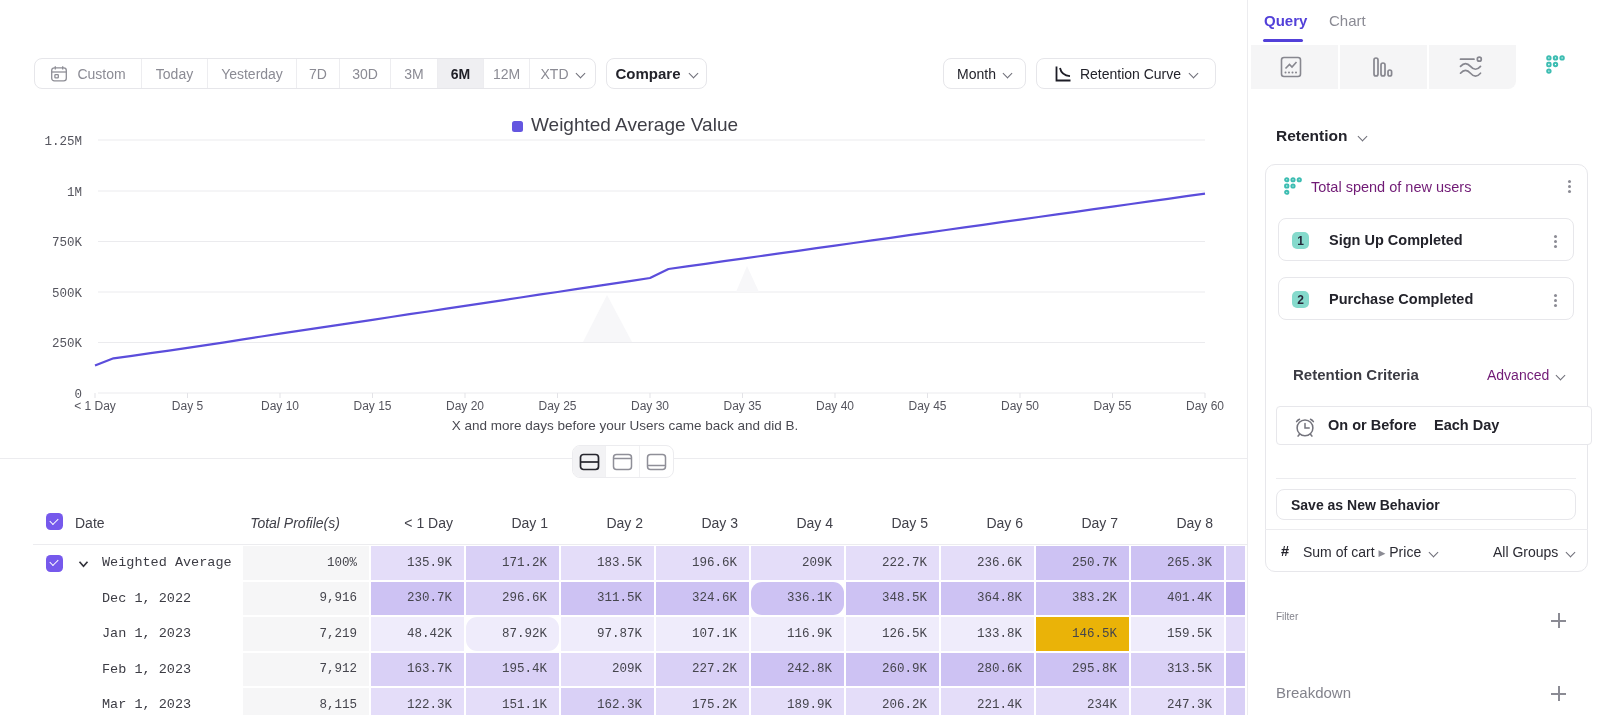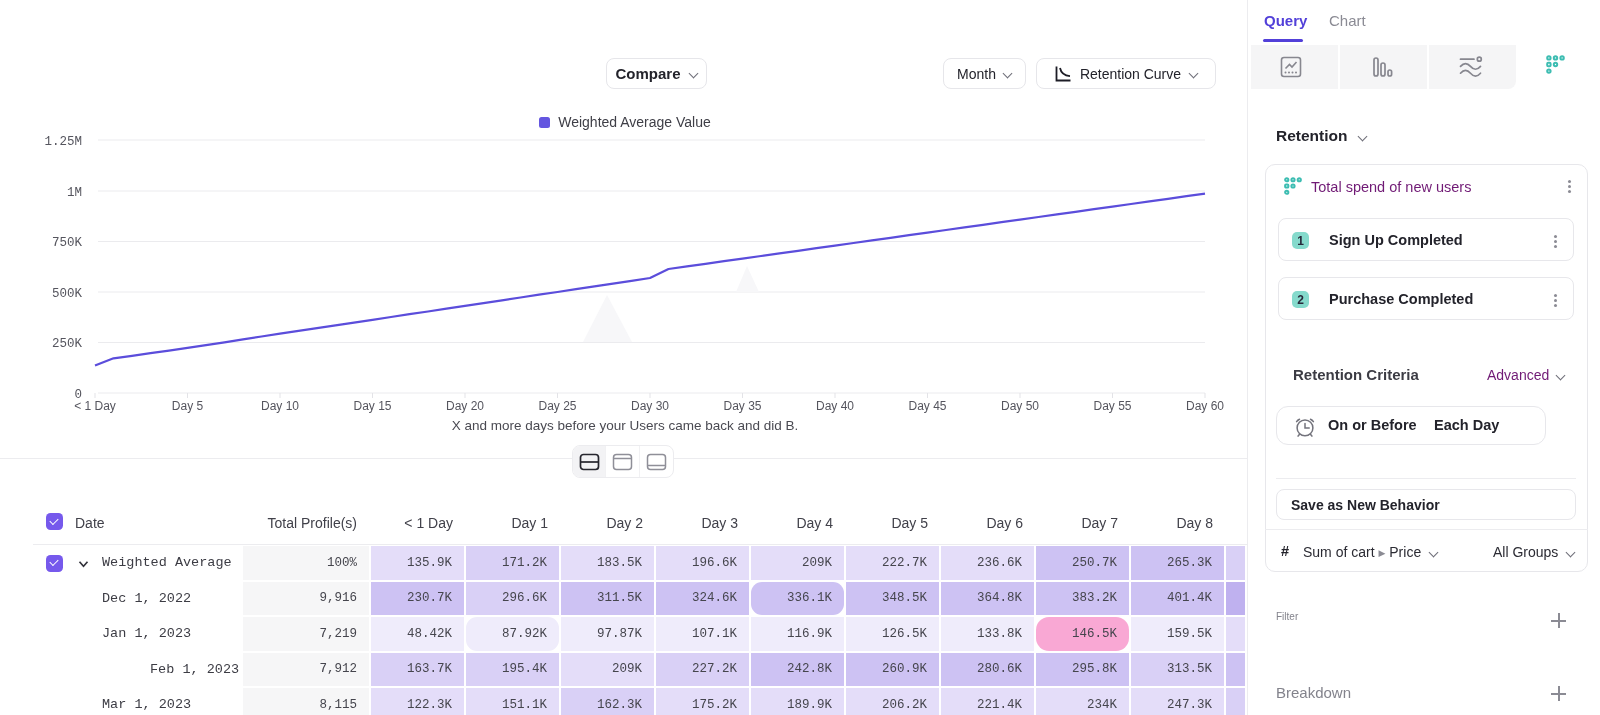--- a/index.html
+++ b/index.html
@@ -19,21 +19,21 @@
 .seg .sel { background:#efeff2; color:#1f1f27; font-weight:bold; }
 .btn { height:31px; border:1px solid #e6e6ea; border-radius:8px; background:#fff;
   display:flex; align-items:center; justify-content:center; font-size:14px;
   color:#23232b; }
 .chev { display:inline-block; width:9px; height:9px; position:relative; }
 .chev:after { content:""; position:absolute; left:1px; top:1px; width:6px; height:6px;
   border-right:1.6px solid #6e6e78; border-bottom:1.6px solid #6e6e78;
   transform:rotate(45deg); }
 
 
-#legend { left:0; top:114px; width:1250px; text-align:center; font-size:14px;
+#legend { left:0; top:114px; width:1250px; text-align:center; font-size:19px;
   color:#3e3e46; }
 #legend .sq { display:inline-block; width:11px; height:11px; background:#6456e0;
   border-radius:2.5px; vertical-align:-1px; margin-right:8px; }
 
 
 #secline { left:0; top:458px; width:1247px; height:1px; background:#ececef; }
 #toggle { left:572px; top:445px; width:102px; height:33px; background:#fff;
   border:1px solid #ececef; border-radius:8px; display:flex; align-items:stretch; }
 #toggle .tb { width:34px; display:flex; border-right:1px solid #f1f1f3;
   align-items:center; justify-content:center; }
@@ -67,20 +67,38 @@
   color:#27293a; font-size:12px; font-weight:bold; display:flex; align-items:center;
   justify-content:center; }
 .plus { position:absolute; width:15px; height:15px; }
 .plus:before { content:""; position:absolute; left:0; top:7px; width:15px; height:1.6px; background:#8b8b94; }
 .plus:after { content:""; position:absolute; left:7px; top:0; width:1.6px; height:15px; background:#8b8b94; }
 </style>
 </head>
 <body>
 <div id="app">
 
+  <div class="abs seg">
+    <div class="s" style="gap:9px; color:#8b8b94; width:107px;">
+      <svg width="18" height="18" viewBox="0 0 18 18" fill="none" stroke="#8e8e96" stroke-width="1.3">
+        <rect x="1.7" y="2.8" width="14.6" height="13" rx="2.6"></rect>
+        <path d="M1.7 7h14.6"></path>
+          <path d="M5.3 1.2v3.2M12.7 1.2v3.2"></path>
+        <rect x="4.9" y="9.7" width="3.4" height="3.1" rx="0.6"></rect>
+      </svg>
+      Custom</div>
+    <div class="s" style="width:66px;">Today</div>
+    <div class="s" style="width:89px;">Yesterday</div>
+    <div class="s" style="width:43px;">7D</div>
+    <div class="s" style="width:51px;">30D</div>
+    <div class="s" style="width:47px;">3M</div>
+    <div class="s sel" style="width:46px;">6M</div>
+    <div class="s" style="width:46px;">12M</div>
+    <div class="s" style="gap:7px; width:65px;">XTD <span class="chev"></span></div>
+  </div>
   <div class="abs btn" style="left:606px; top:58px; width:101px; font-weight:bold; font-size:15px; gap:8px;">Compare <span class="chev"></span></div>
   <div class="abs btn" style="left:943px; top:58px; width:83px; gap:7px;">Month <span class="chev"></span></div>
   <div class="abs btn" style="left:1036px; top:58px; width:180px; gap:8px;">
     <svg width="18" height="17" viewBox="0 0 18 17" fill="none" stroke="#1d1d26" stroke-width="1.8">
       <path d="M2.5 1.5v14h14"></path>
         <path d="M6 3c1 4.8 3.8 7.6 10 8.1"></path>
     </svg>
     Retention Curve <span class="chev"></span></div>
 
   <div class="abs" id="legend"><span class="sq"></span>Weighted Average Value</div>
@@ -163,21 +181,21 @@
       <svg width="21" height="18" viewBox="0 0 21 18" fill="none" stroke="#8f8f98" stroke-width="1.5">
         <rect x="1.5" y="1.5" width="18" height="15" rx="3"></rect>
           <path d="M1.5 12.5h18"></path>
       </svg>
     </div>
   </div>
 
   <div class="abs" id="table">
   <div class="cb" style="left:46px; top:513px;"></div>
   <div class="hdr" style="left:75px; top:514.5px;">Date</div>
-  <div class="hdr" style="left:233px; top:514.5px; width:124px; text-align:right;">Total Profile(s)</div>
+  <div class="hdr" style="left:233px; top:514.5px; width:124px; text-align:center;font-style:italic;">Total Profile(s)</div>
   <div class="hdr" style="left:371px; top:514.5px; width:82px; text-align:right;">&lt; 1 Day</div>
   <div class="hdr" style="left:466px; top:514.5px; width:82px; text-align:right;">Day 1</div>
   <div class="hdr" style="left:561px; top:514.5px; width:82px; text-align:right;">Day 2</div>
   <div class="hdr" style="left:656px; top:514.5px; width:82px; text-align:right;">Day 3</div>
   <div class="hdr" style="left:751px; top:514.5px; width:82px; text-align:right;">Day 4</div>
   <div class="hdr" style="left:846px; top:514.5px; width:82px; text-align:right;">Day 5</div>
   <div class="hdr" style="left:941px; top:514.5px; width:82px; text-align:right;">Day 6</div>
   <div class="hdr" style="left:1036px; top:514.5px; width:82px; text-align:right;">Day 7</div>
   <div class="hdr" style="left:1131px; top:514.5px; width:82px; text-align:right;">Day 8</div>
   <div class="abs" style="left:33px; top:544px; width:1214px; height:1px; background:#ececef;"></div>
@@ -211,24 +229,24 @@
   <div class="cell" style="left:1226px; top:581.5px; width:19px; background:#bfb1ef; padding-right:0;"></div>
   <div class="datec" style="left:102px; top:626.0px;">Jan 1, 2023</div>
   <div class="cell" style="left:243px; top:617.0px; width:126px; background:#f6f6f7;">7,219</div>
   <div class="cell" style="left:371px; top:617.0px; width:93px; background:#efecfb;">48.42K</div>
   <div class="cell" style="left:466px; top:617.0px; width:93px; background:#efecfb;border-radius:11px;">87.92K</div>
   <div class="cell" style="left:561px; top:617.0px; width:93px; background:#efecfb;">97.87K</div>
   <div class="cell" style="left:656px; top:617.0px; width:93px; background:#efecfb;">107.1K</div>
   <div class="cell" style="left:751px; top:617.0px; width:93px; background:#efecfb;">116.9K</div>
   <div class="cell" style="left:846px; top:617.0px; width:93px; background:#efecfb;">126.5K</div>
   <div class="cell" style="left:941px; top:617.0px; width:93px; background:#efecfb;">133.8K</div>
-  <div class="cell" style="left:1036px; top:617.0px; width:93px; background:#f9a8d4;border-radius:13px;">146.5K</div>
+  <div class="cell" style="left:1036px; top:617.0px; width:93px; background:#eab308;">146.5K</div>
   <div class="cell" style="left:1131px; top:617.0px; width:93px; background:#efecfb;">159.5K</div>
   <div class="cell" style="left:1226px; top:617.0px; width:19px; background:#e4ddf9; padding-right:0;"></div>
-  <div class="datec" style="left:102px; top:661.5px;margin-left:48px;">Feb 1, 2023</div>
+  <div class="datec" style="left:102px; top:661.5px;">Feb 1, 2023</div>
   <div class="cell" style="left:243px; top:652.5px; width:126px; background:#f6f6f7;">7,912</div>
   <div class="cell" style="left:371px; top:652.5px; width:93px; background:#d9d0f6;">163.7K</div>
   <div class="cell" style="left:466px; top:652.5px; width:93px; background:#d9d0f6;">195.4K</div>
   <div class="cell" style="left:561px; top:652.5px; width:93px; background:#e4ddf9;">209K</div>
   <div class="cell" style="left:656px; top:652.5px; width:93px; background:#d9d0f6;">227.2K</div>
   <div class="cell" style="left:751px; top:652.5px; width:93px; background:#cdc2f3;">242.8K</div>
   <div class="cell" style="left:846px; top:652.5px; width:93px; background:#cdc2f3;">260.9K</div>
   <div class="cell" style="left:941px; top:652.5px; width:93px; background:#cdc2f3;">280.6K</div>
   <div class="cell" style="left:1036px; top:652.5px; width:93px; background:#cdc2f3;">295.8K</div>
   <div class="cell" style="left:1131px; top:652.5px; width:93px; background:#d9d0f6;">313.5K</div>
@@ -312,21 +330,21 @@
       <div class="kebab" style="left:275px; top:21px;"></div>
     </div>
     <div class="card" style="left:30px; top:277px; width:296px; height:43px; border-radius:8px;">
       <div class="badge" style="left:13px; top:13px;">2</div>
       <div class="abs darkt" style="left:50px; top:13px; font-size:14.5px; font-weight:bold;">Purchase Completed</div>
       <div class="kebab" style="left:275px; top:21px;"></div>
     </div>
 
     <div class="abs" style="left:45px; top:366px; font-size:15px; font-weight:bold; color:#3c3c44;">Retention Criteria</div>
     <div class="abs grayt" style="left:239px; top:367px; font-size:14px;">Advanced <span class="chev" style="margin-left:3px;"></span></div>
-    <div class="card" style="left:28px; top:406px; width:270px; height:39px; border-radius:12px;">
+    <div class="card" style="left:28px; top:406px; width:316px; height:39px; border-radius:4px;">
       <div class="abs" style="left:17px; top:9px;">
         <svg width="22" height="22" viewBox="0 0 22 22" fill="none" stroke="#73737c" stroke-width="1.5" stroke-linecap="round">
           <circle cx="11" cy="11.9" r="7.9"></circle>
           <path d="M11 7.6v4.3h4.2"></path>
           <path d="M5.5 3.2c-1.2.5-2.2 1.4-2.9 2.5 M16.5 3.2c1.2.5 2.2 1.4 2.9 2.5"></path>
           <path d="M5.6 18.3l-1.5 1.8 M16.4 18.3l1.5 1.8"></path>
         </svg>
       </div>
       <div class="abs darkt" style="left:51px; top:10px; font-size:14.5px; font-weight:bold;">On or Before</div>
       <div class="abs darkt" style="left:157px; top:10px; font-size:14.5px; font-weight:bold;">Each Day</div>

